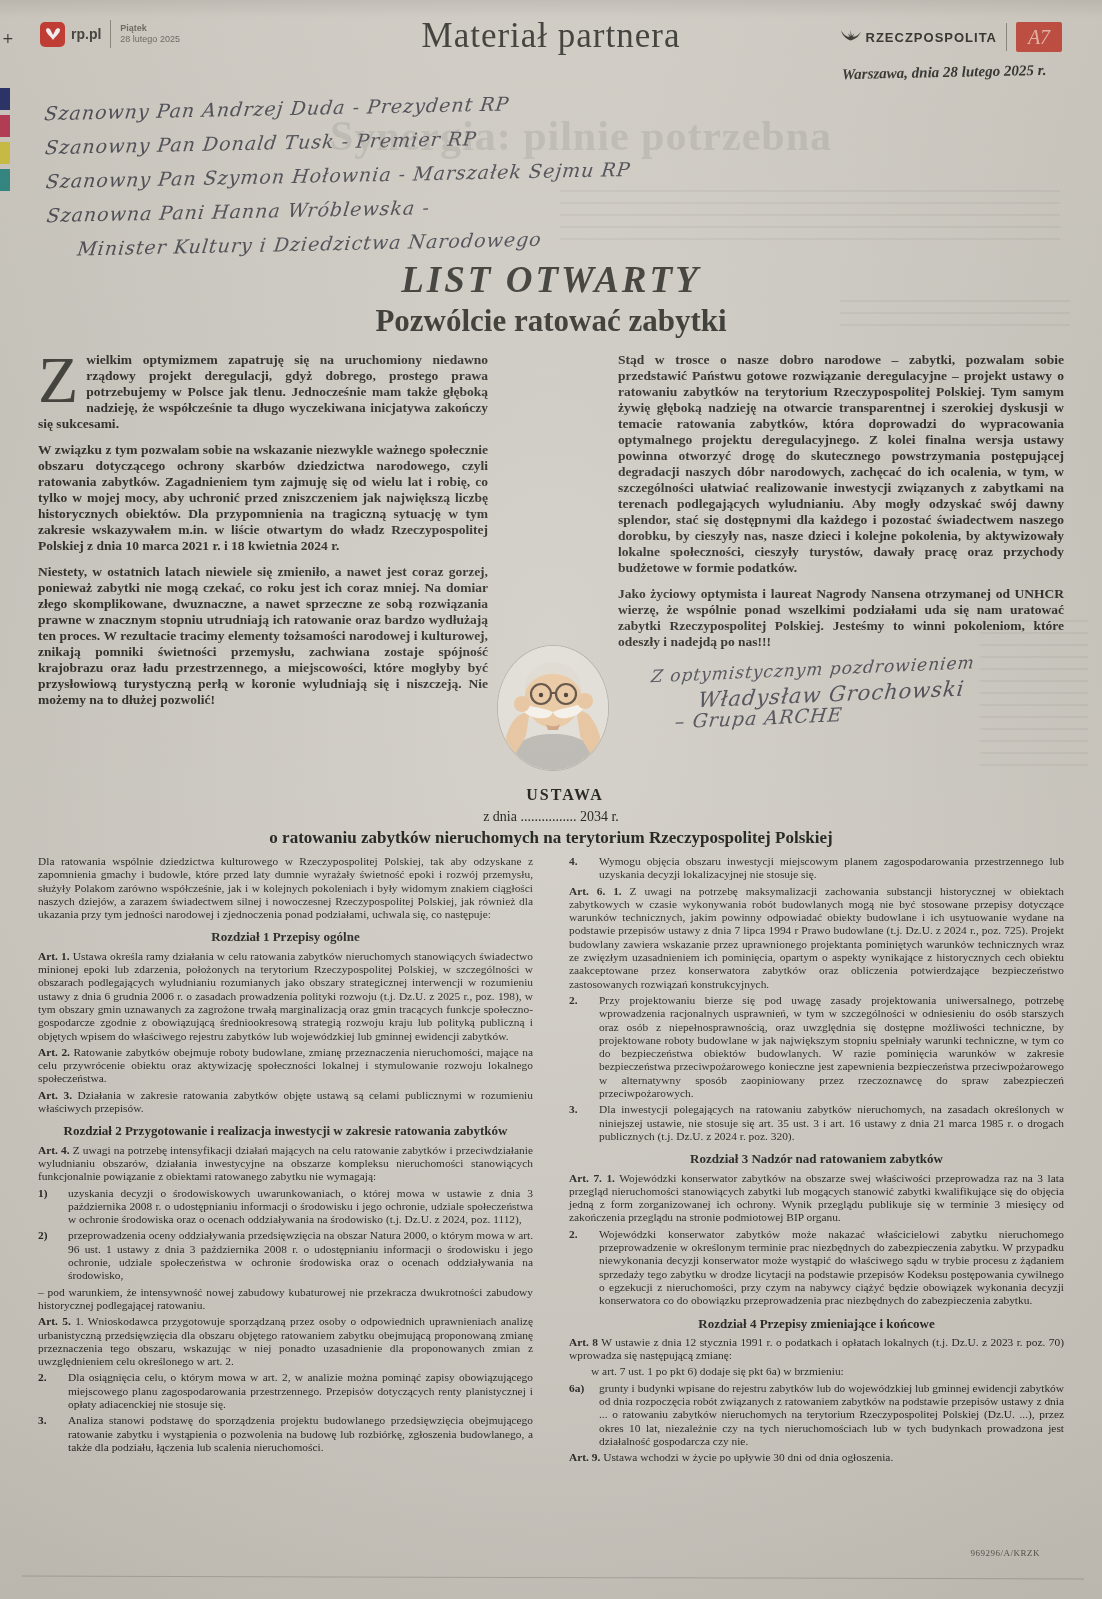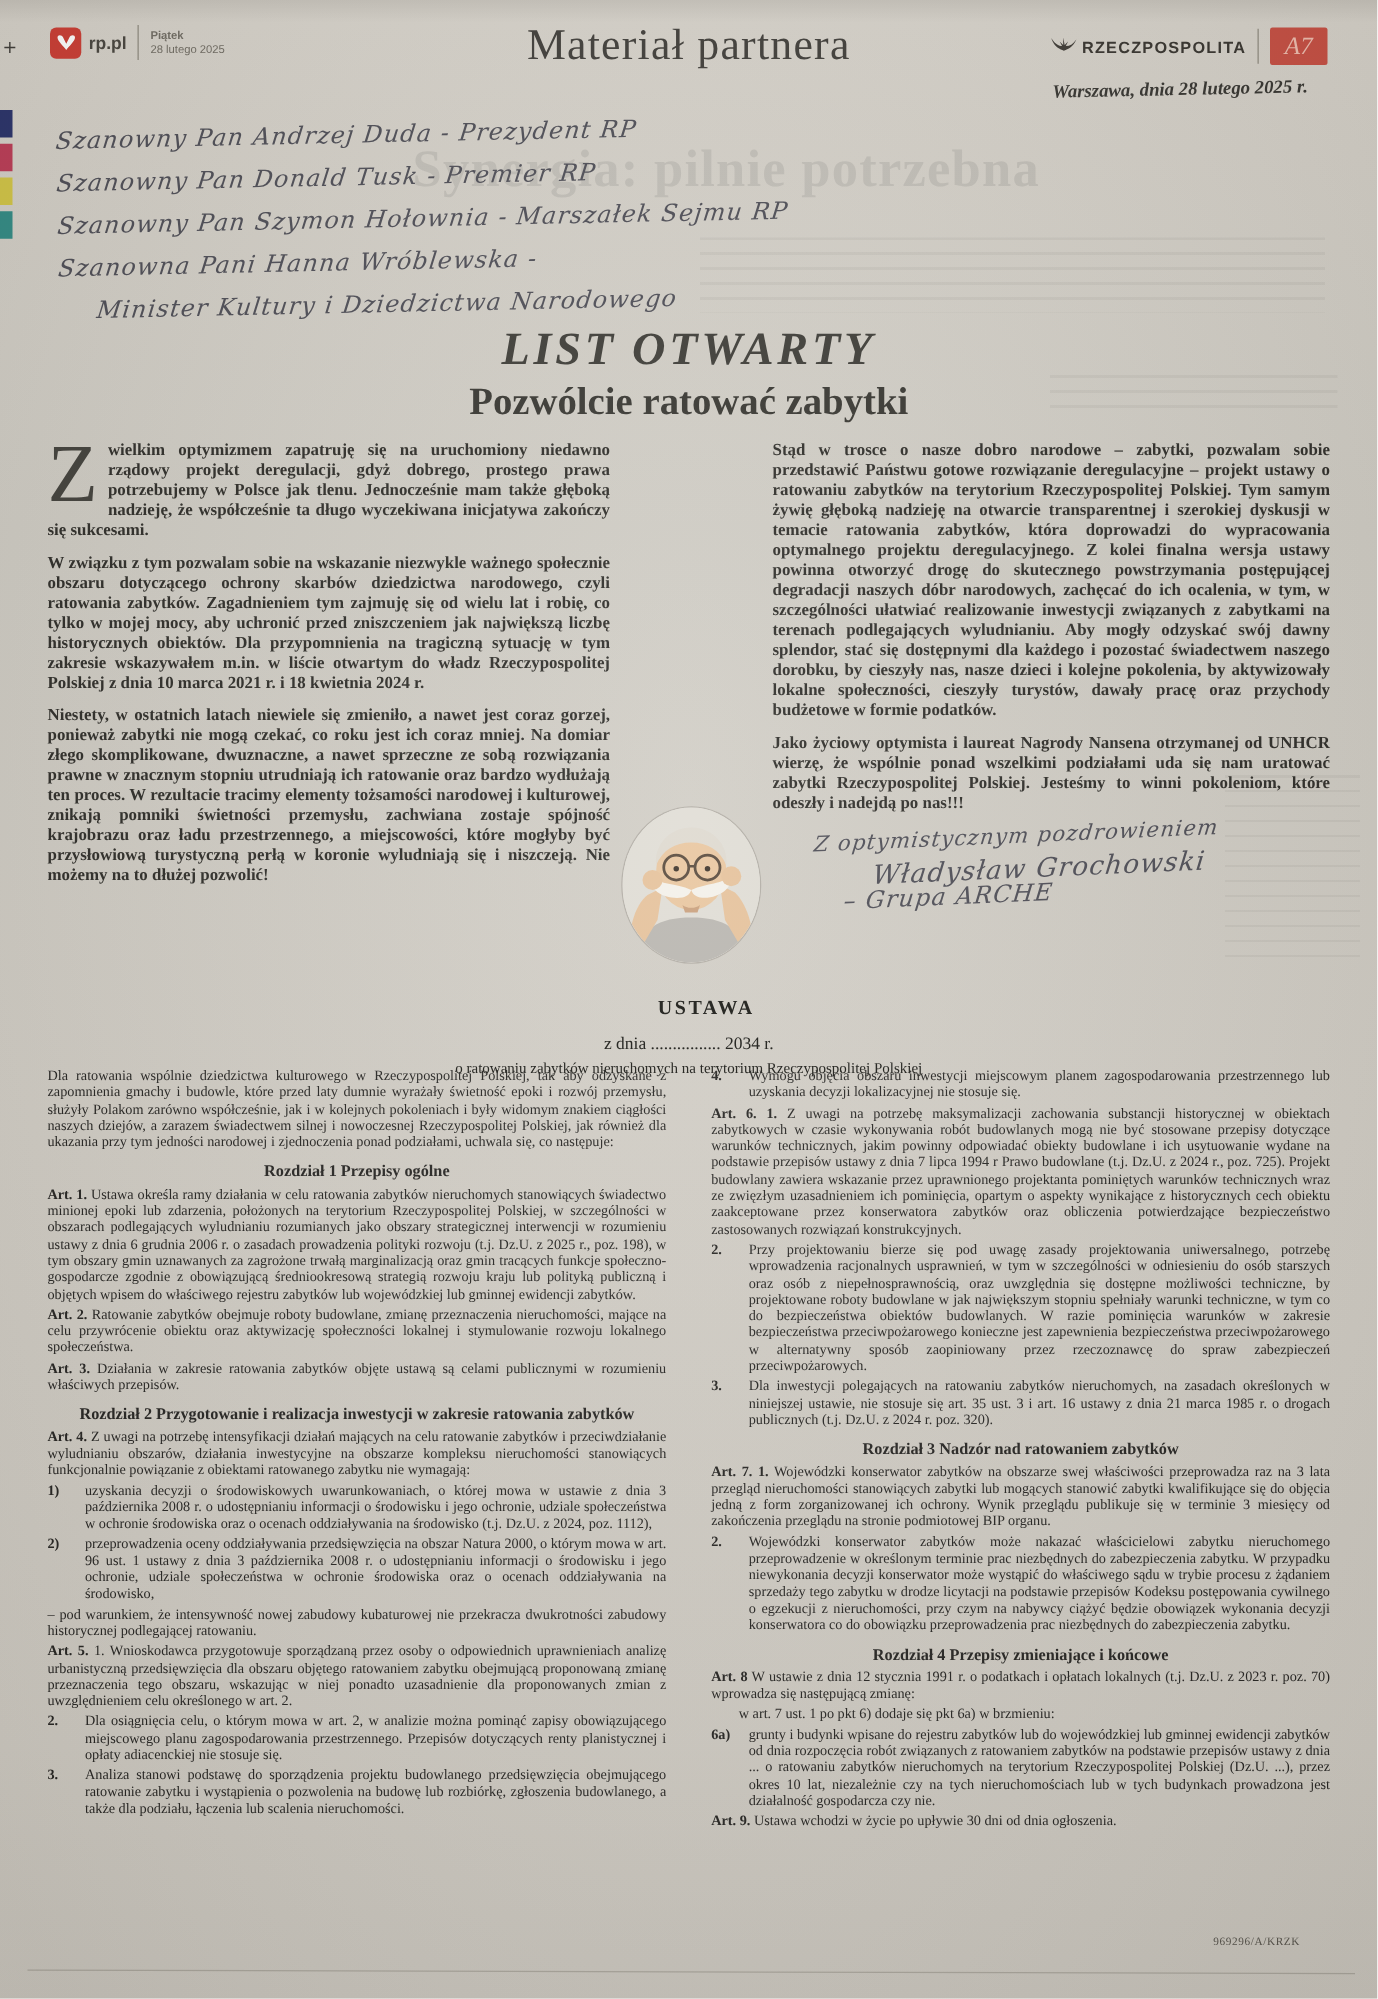--- a/index.html
+++ b/index.html
@@ -58,23 +58,23 @@
   .dropcap{float:left;font-size:66px;line-height:52px;font-weight:normal;padding:2px 8px 0 0;color:#3f3e39;}
   .portrait{width:110px;height:124px;border-radius:50%;overflow:hidden;background:#e4e1da;
       box-shadow:0 0 0 1px rgba(120,115,105,.35);margin-bottom:4px;}
   .sig{margin-top:6px;padding-left:34px;transform:rotate(-2.5deg);font-weight:normal;}
   .sig div{transform:skewX(-9deg);letter-spacing:1px;}
   .sig .s1{font-size:17px;}
   .sig .s2{font-size:21px;margin:10px 0 0 46px;}
   .sig .s3{font-size:19px;margin:4px 0 0 22px;}
   
   .act-head{position:absolute;top:786px;left:0;right:0;text-align:center;z-index:2;}
-  .ah1{font-weight:bold;font-size:16px;letter-spacing:2px;margin:12px;padding-left:28px;}
+  .ah1{font-weight:bold;font-size:16px;letter-spacing:2px;margin:0;padding-left:28px;}
   .ah2{font-size:14px;margin:5px 0 3px;}
-  .ah3{font-weight:normal;font-size:12px;margin:0;}
+  .ah3{font-weight:bold;font-size:17px;margin:0;}
   .act{position:absolute;top:855px;left:38px;width:1026px;display:flex;gap:36px;
       font-size:11.4px;line-height:13.3px;color:#232220;text-align:justify;}
   .act-col{flex:1 1 0;}
   .act p{margin:0 0 3px;}
   .act .m{font-weight:bold;}
   .act .li{display:flex;margin:0 0 3px;}
   .act .li .mk{flex:0 0 30px;font-weight:bold;}
   .act .li .tx{flex:1 1 auto;text-align:justify;}
   .act h4{text-align:center;font-size:13px;margin:9px 0 6px;}
   .act .ind{padding-left:22px;}

